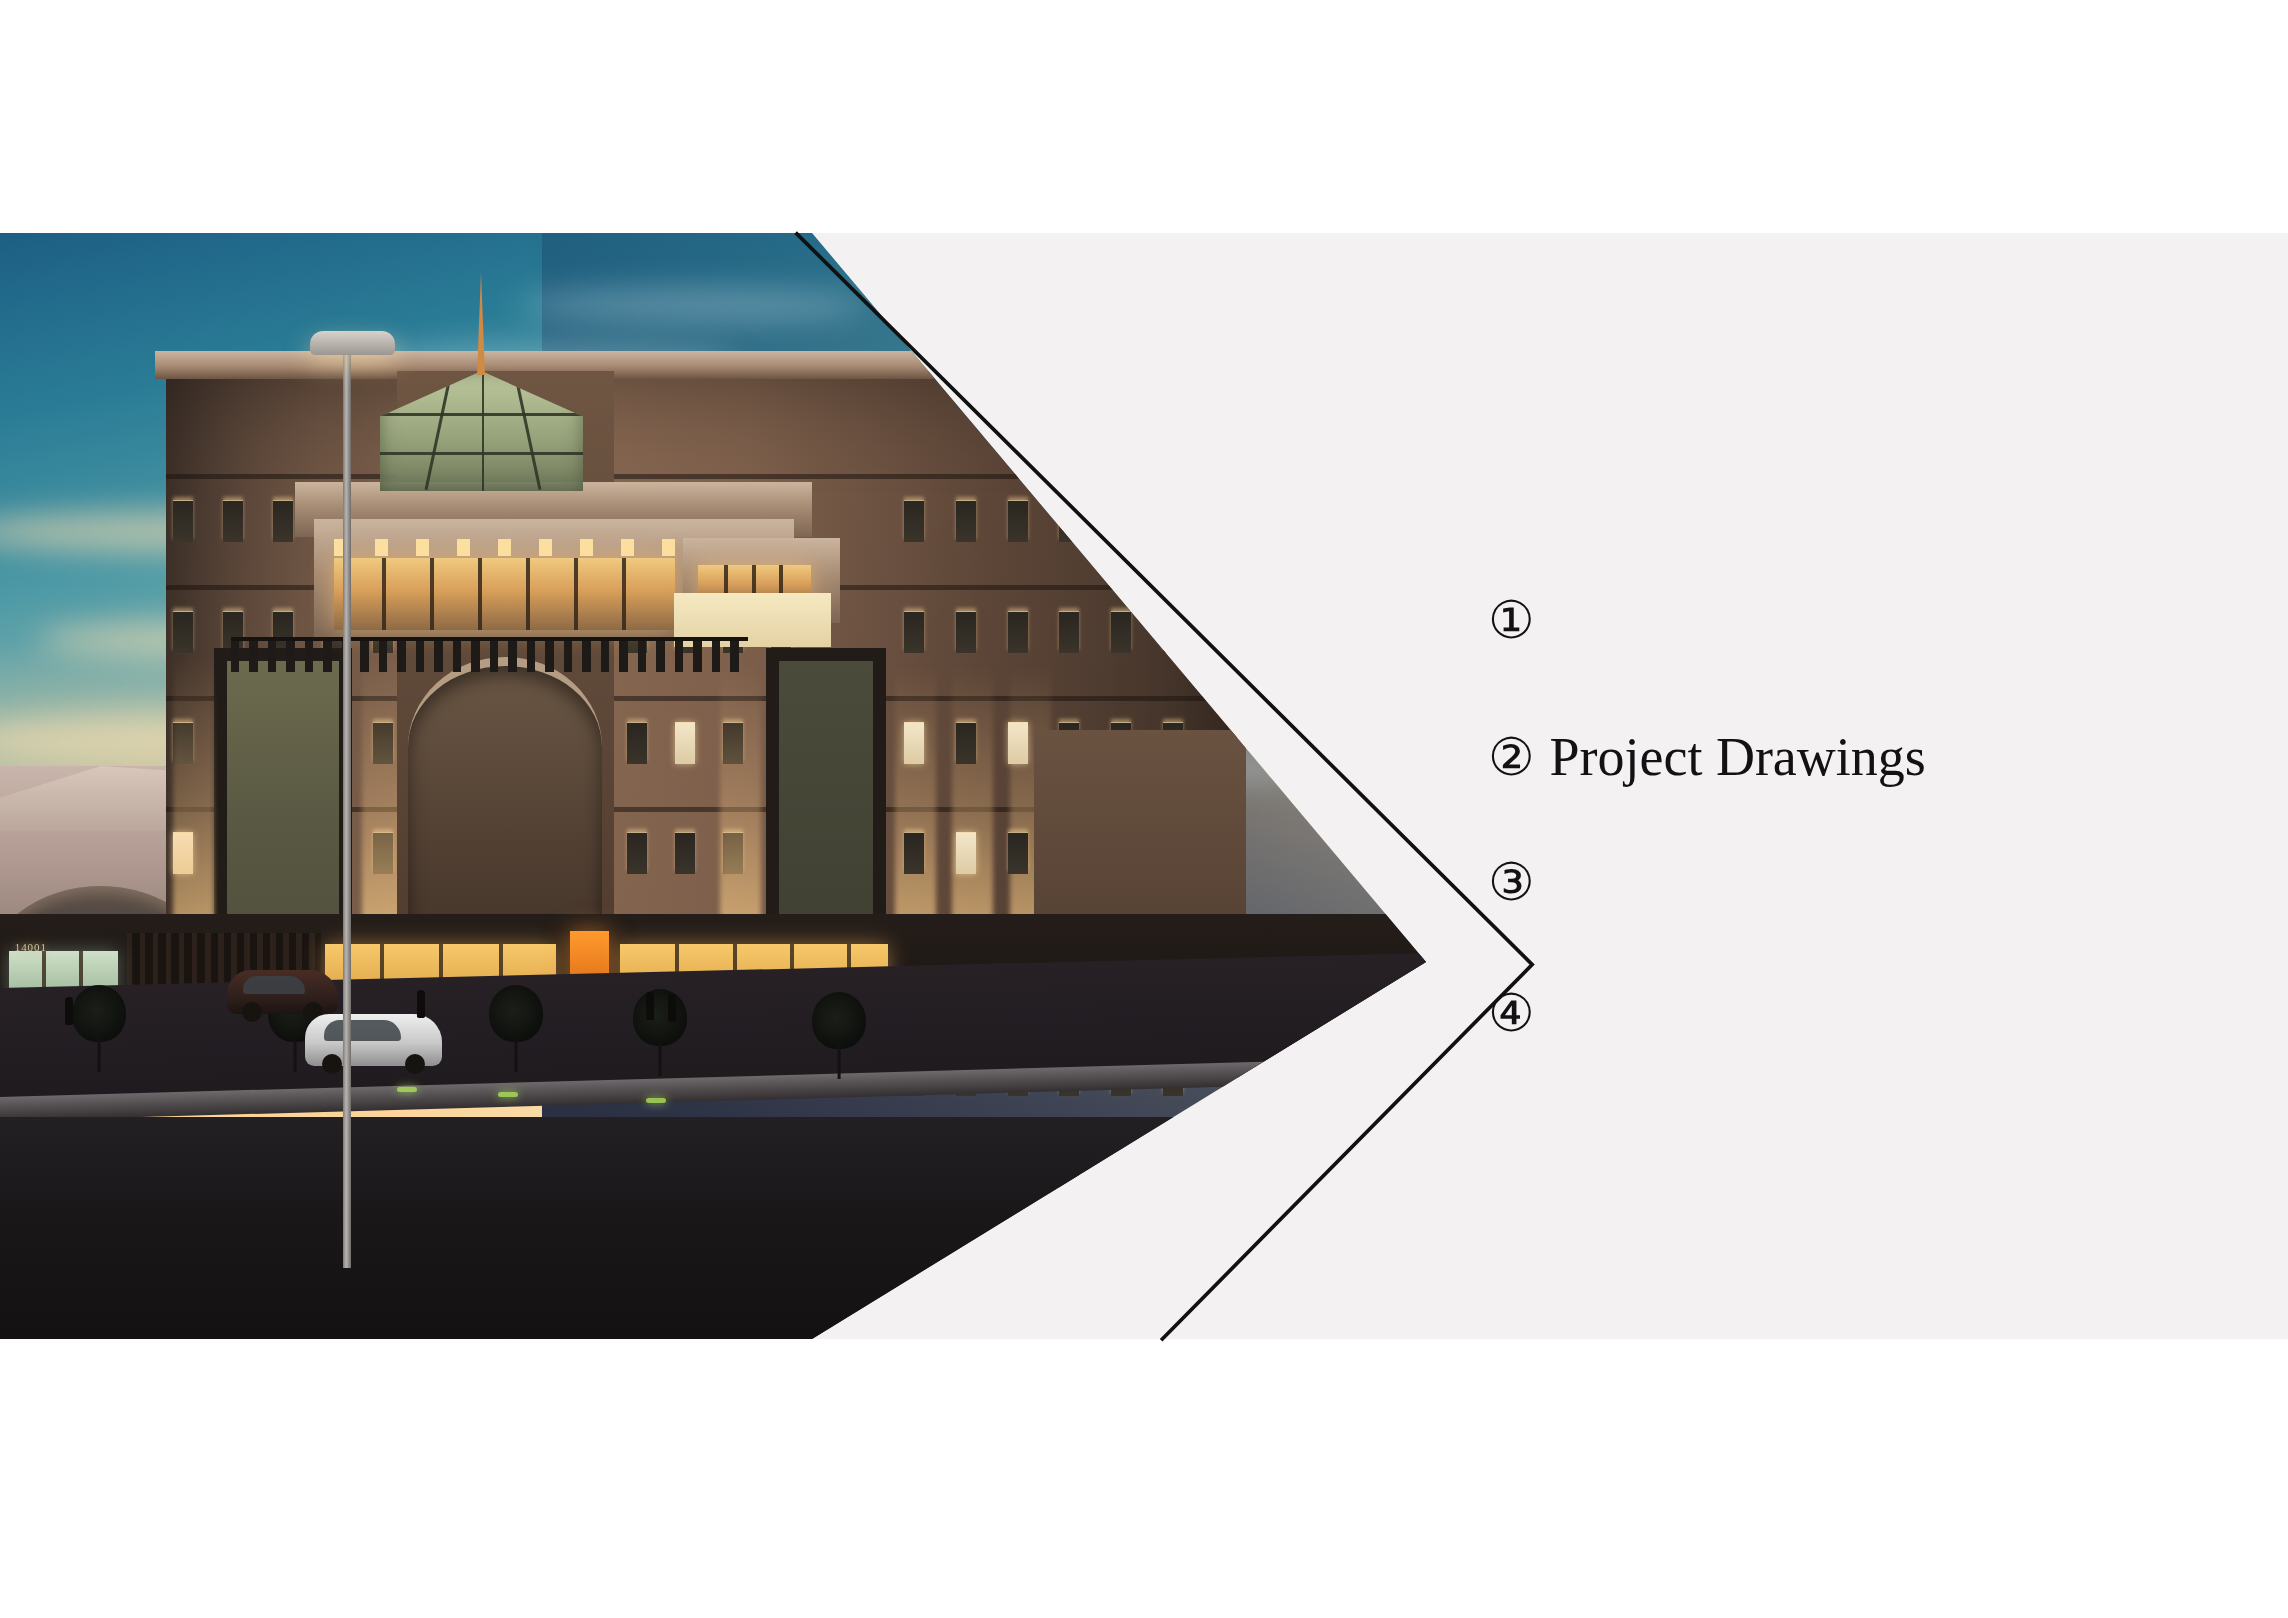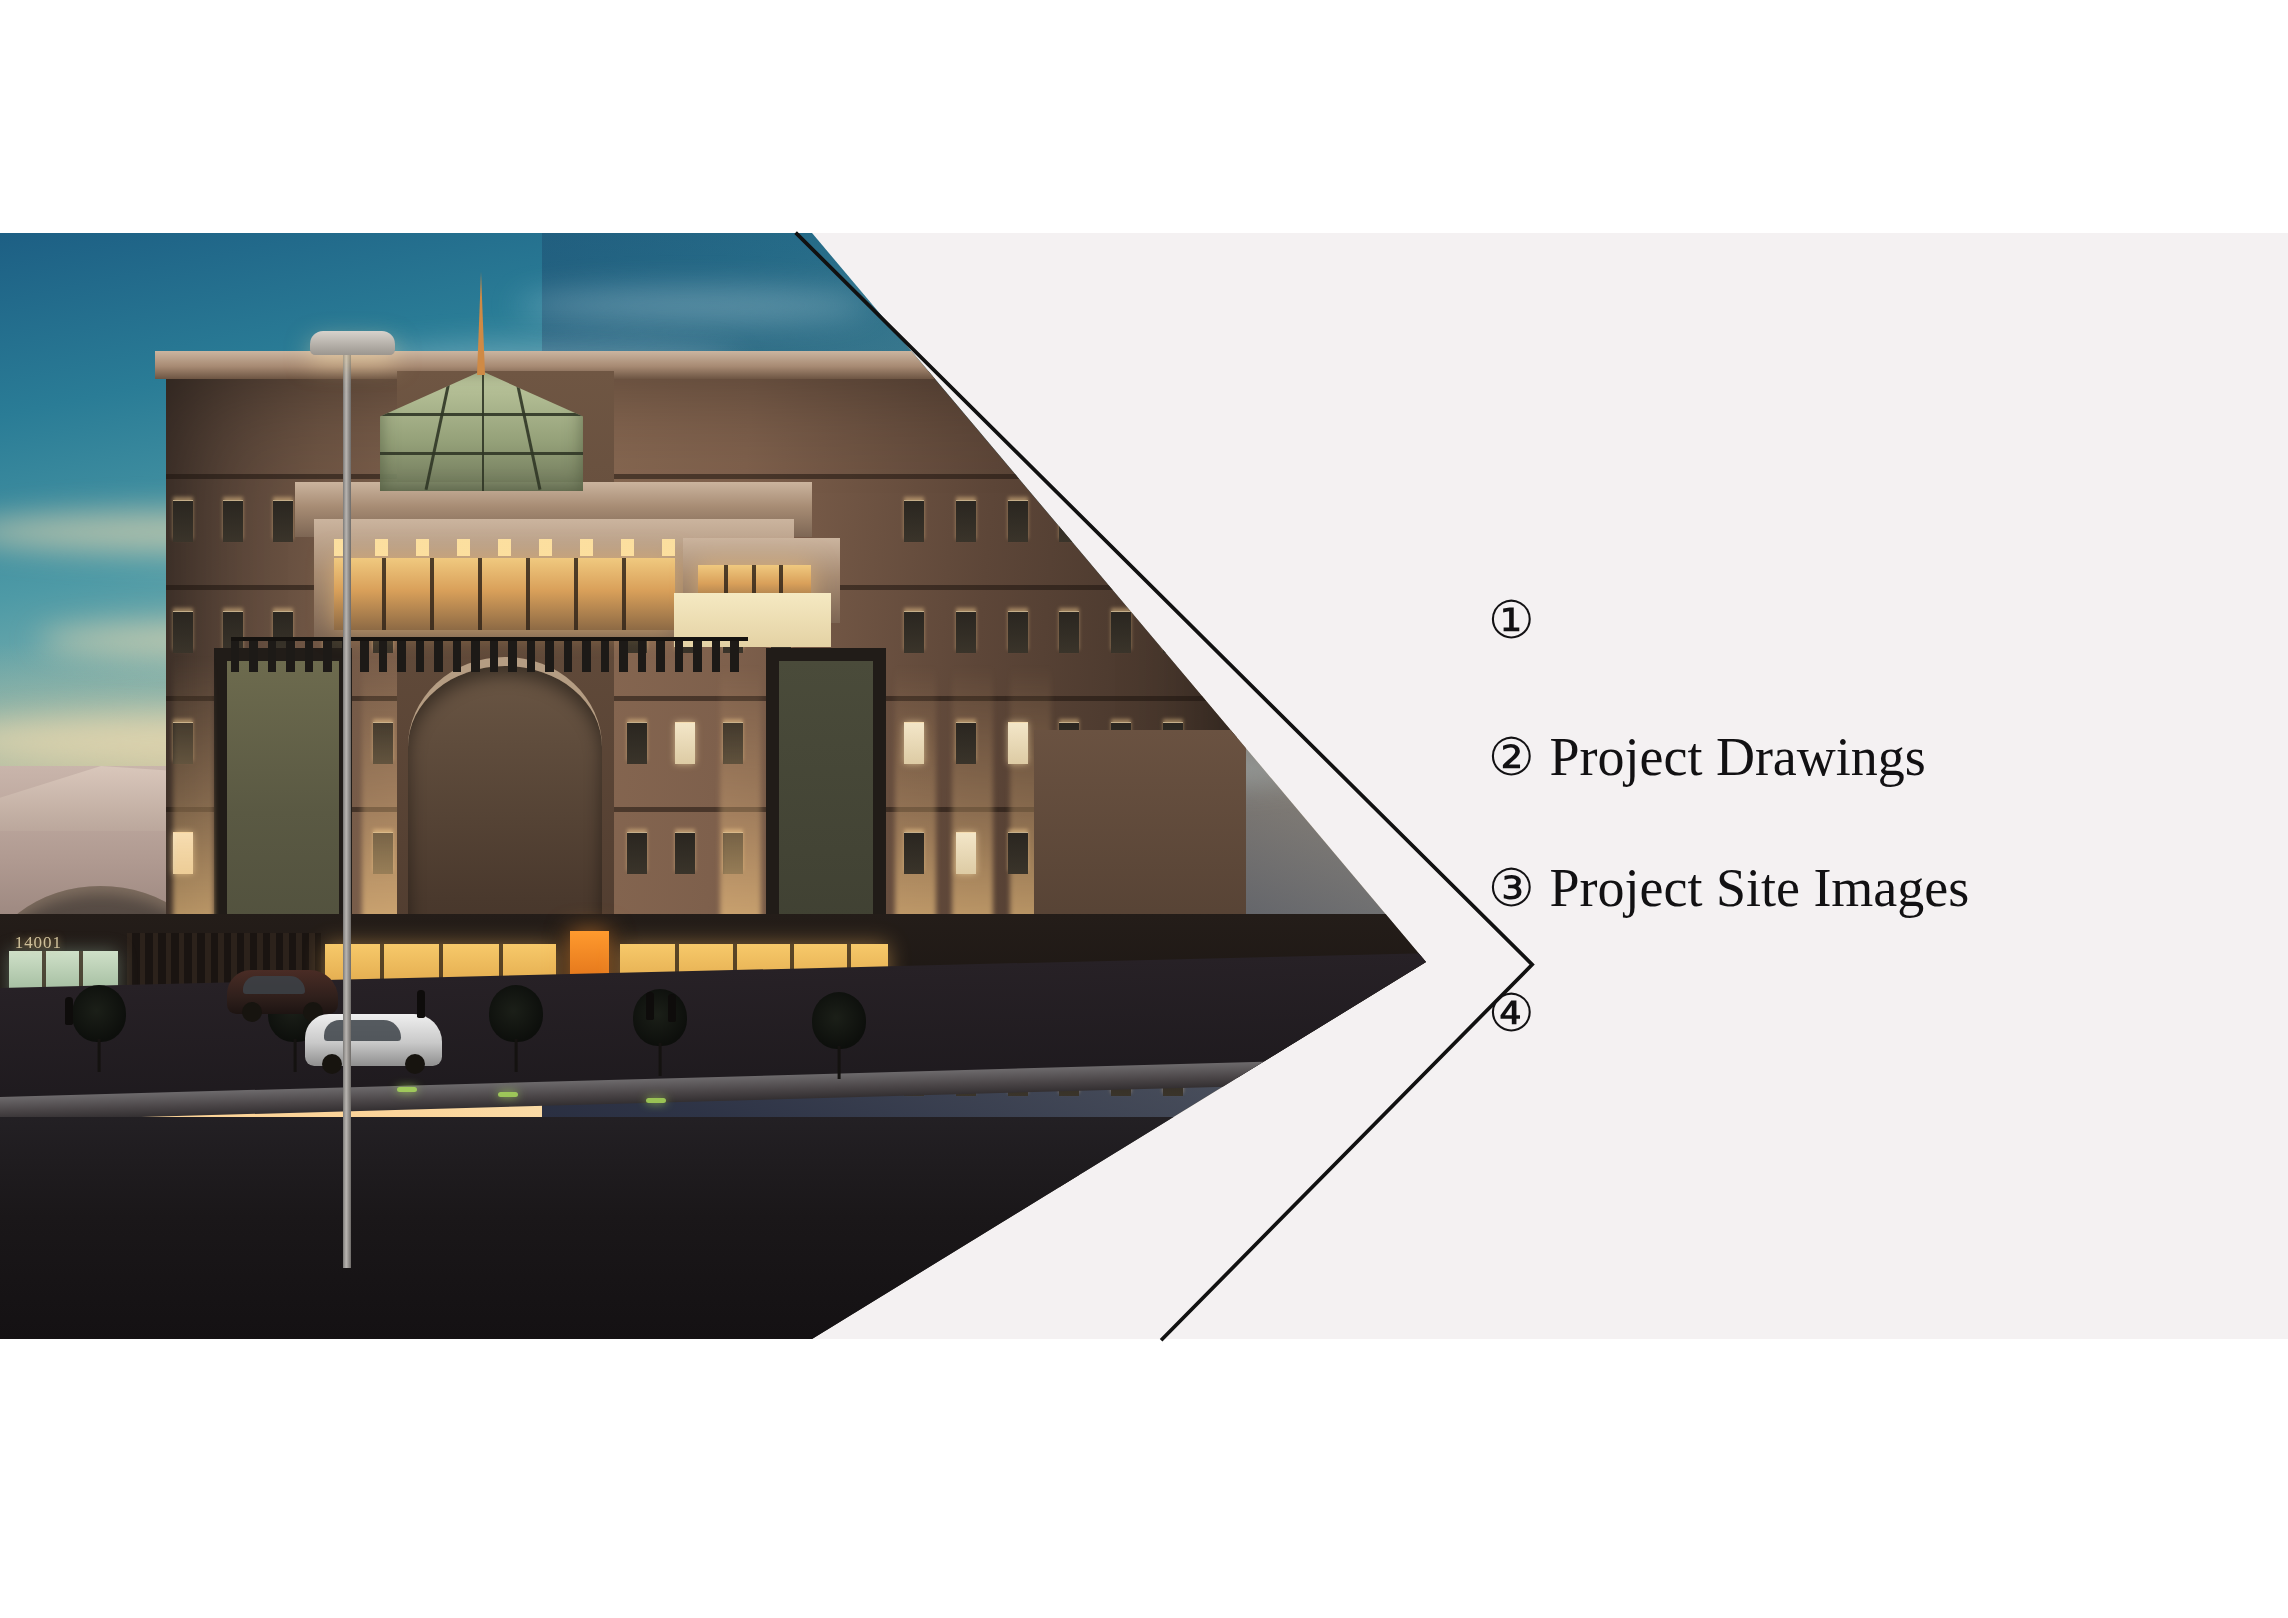--- a/index.html
+++ b/index.html
@@ -634,21 +634,21 @@
         <i style="left:55px"></i>
           <i style="left:113px"></i>
           <i style="left:170px"></i>
           <i style="left:227px"></i>
       </div>
       <div class="store cool" style="left:9.2px; bottom:310px; width:109px; height:78px;">
         <i style="left:33px"></i>
           <i style="left:70px"></i>
       </div>
       <div class="sign" style="left:587px; bottom:282px;">GRAND HOTEL</div>
-      <div class="sign" style="left:14.8px; bottom:386px; font-size:17px; letter-spacing:0.9px; color:#cfc09a;">14001</div>
+      <div class="sign" style="left:14.8px; bottom:386px; font-size:11px; letter-spacing:0.9px; color:#cfc09a;">14001</div>
 
       <div class="sidewalk"></div>
       <div class="curb"></div>
       <div class="road"></div>
 
       <div class="tree" style="left:72px; bottom:297px;"></div>
       <div class="tree" style="left:268px; bottom:297px;"></div>
       <div class="tree" style="left:489px; bottom:297px;"></div>
       <div class="tree" style="left:633px; bottom:293px;"></div>
       <div class="tree" style="left:812px; bottom:290px;"></div>
@@ -688,21 +688,20 @@
       <span class="toc-num">①</span>
     </div>
 
     <div class="toc-item">
       <span class="toc-num">②</span>
       <span>Project Drawings</span>
     </div>
 
     <div class="toc-item">
       <span class="toc-num">③</span>
-      <span>Project Site Images</span>
     </div>
 
     <div class="toc-item">
       <span class="toc-num">④</span>
     </div>
 
   </div>
 
 </div>
 

